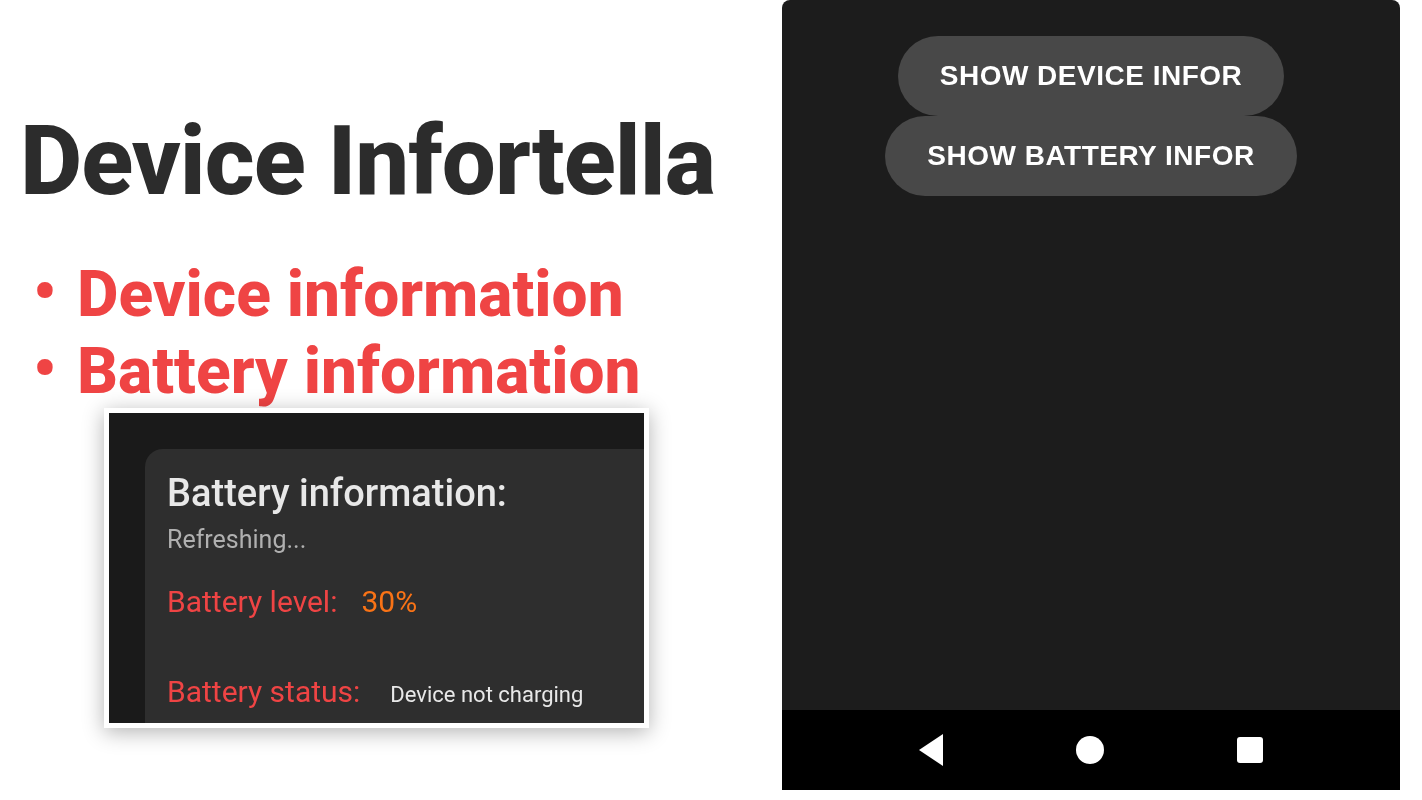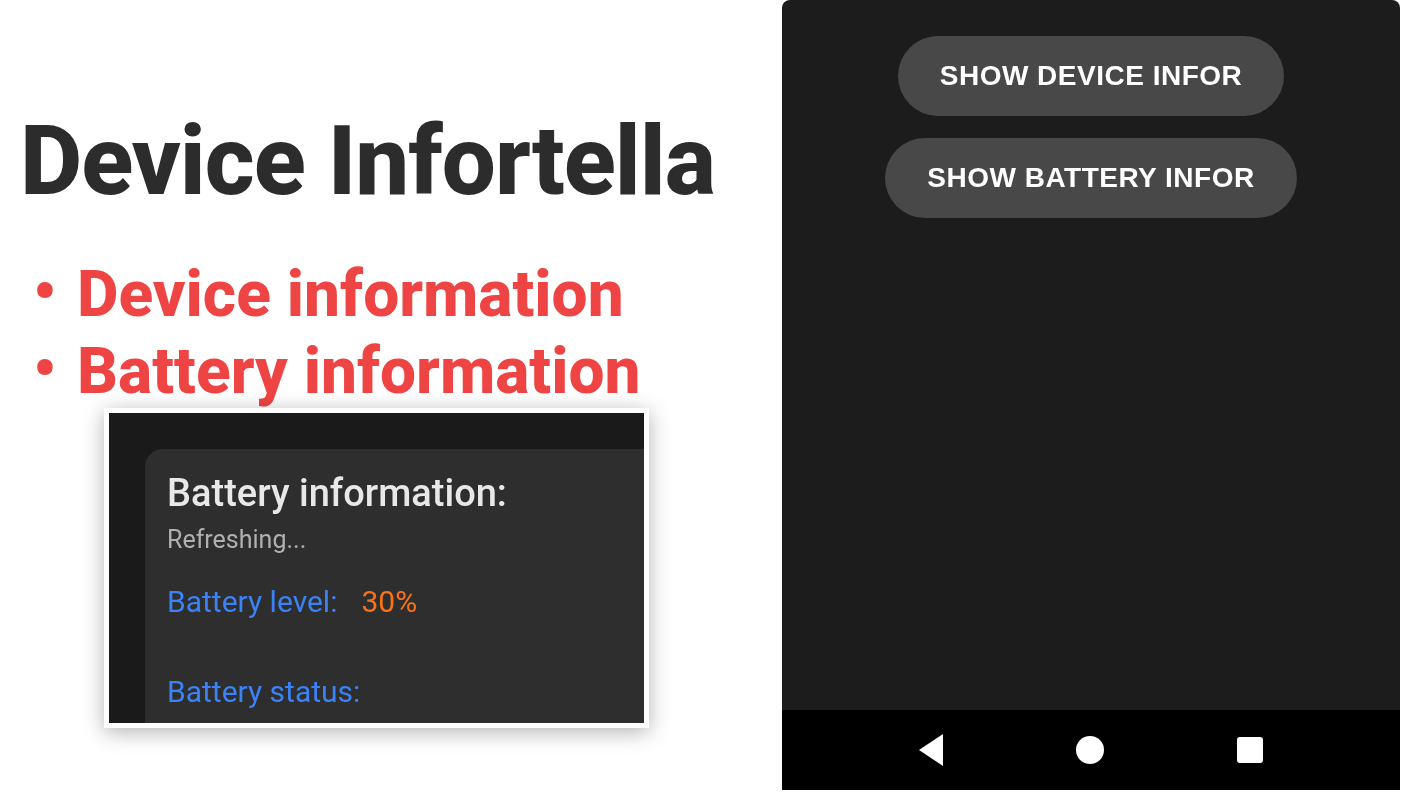--- a/index.html
+++ b/index.html
@@ -102,21 +102,21 @@
     }
     
     .battery-row {
       display: flex;
       align-items: baseline;
       margin-bottom: 55px;
     }
     
     .battery-label {
       font-size: 30px;
-      color: #3b82f6;
+      color: #ef4444;
       font-weight: 400;
     }
     
     .battery-value {
       font-size: 30px;
       color: #f97316;
       font-weight: 400;
       margin-left: 24px;
     }
     
@@ -138,21 +138,20 @@
       display: flex;
       flex-direction: column;
     }
     
     .phone-content {
       flex: 1;
       display: flex;
       flex-direction: column;
       align-items: center;
       padding-top: 36px;
-      gap: 22px;
     }
     
     .phone-button {
       background: #484848;
       color: #ffffff;
       font-size: 28px;
       font-weight: 700;
       letter-spacing: 0.5px;
       padding: 24px 42px;
       border-radius: 42px;
@@ -208,20 +207,21 @@
         <div class="battery-heading">Battery information:</div>
         <div class="refreshing-text">Refreshing...</div>
 
         <div class="battery-row">
           <span class="battery-label">Battery level:</span>
           <span class="battery-value">30%</span>
         </div>
 
         <div class="battery-row">
           <span class="battery-label">Battery status:</span>
+          <span class="battery-status-value">Device not charging</span>
         </div>
       </div>
     </div>
   </div>
 </div>
 
 <div class="phone-mockup">
   <div class="phone-content">
     <button class="phone-button">SHOW DEVICE INFOR</button>
     <button class="phone-button">SHOW BATTERY INFOR</button>

